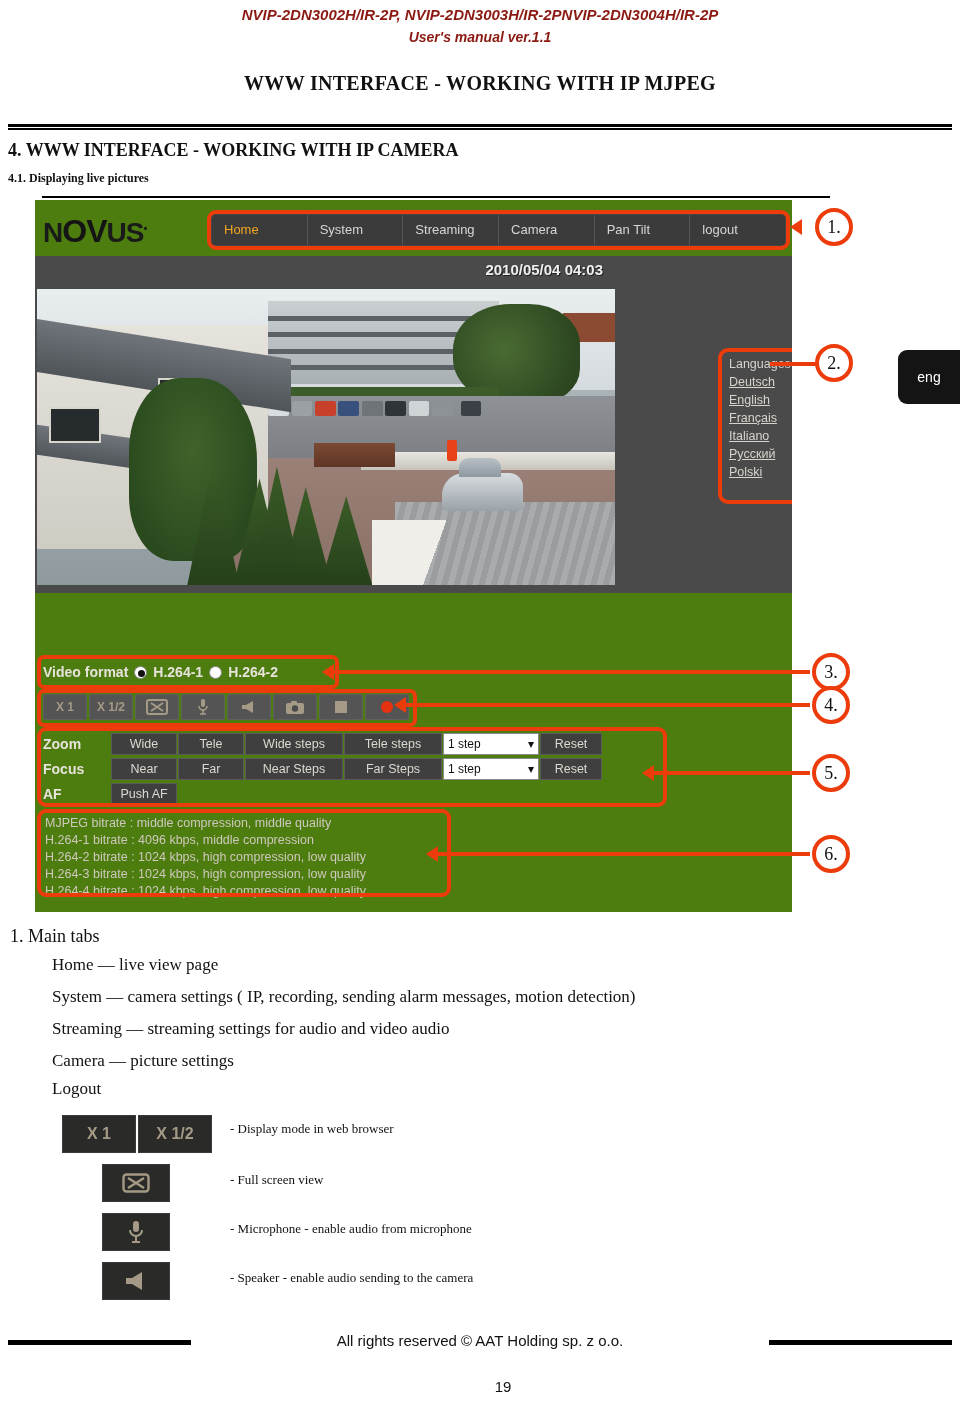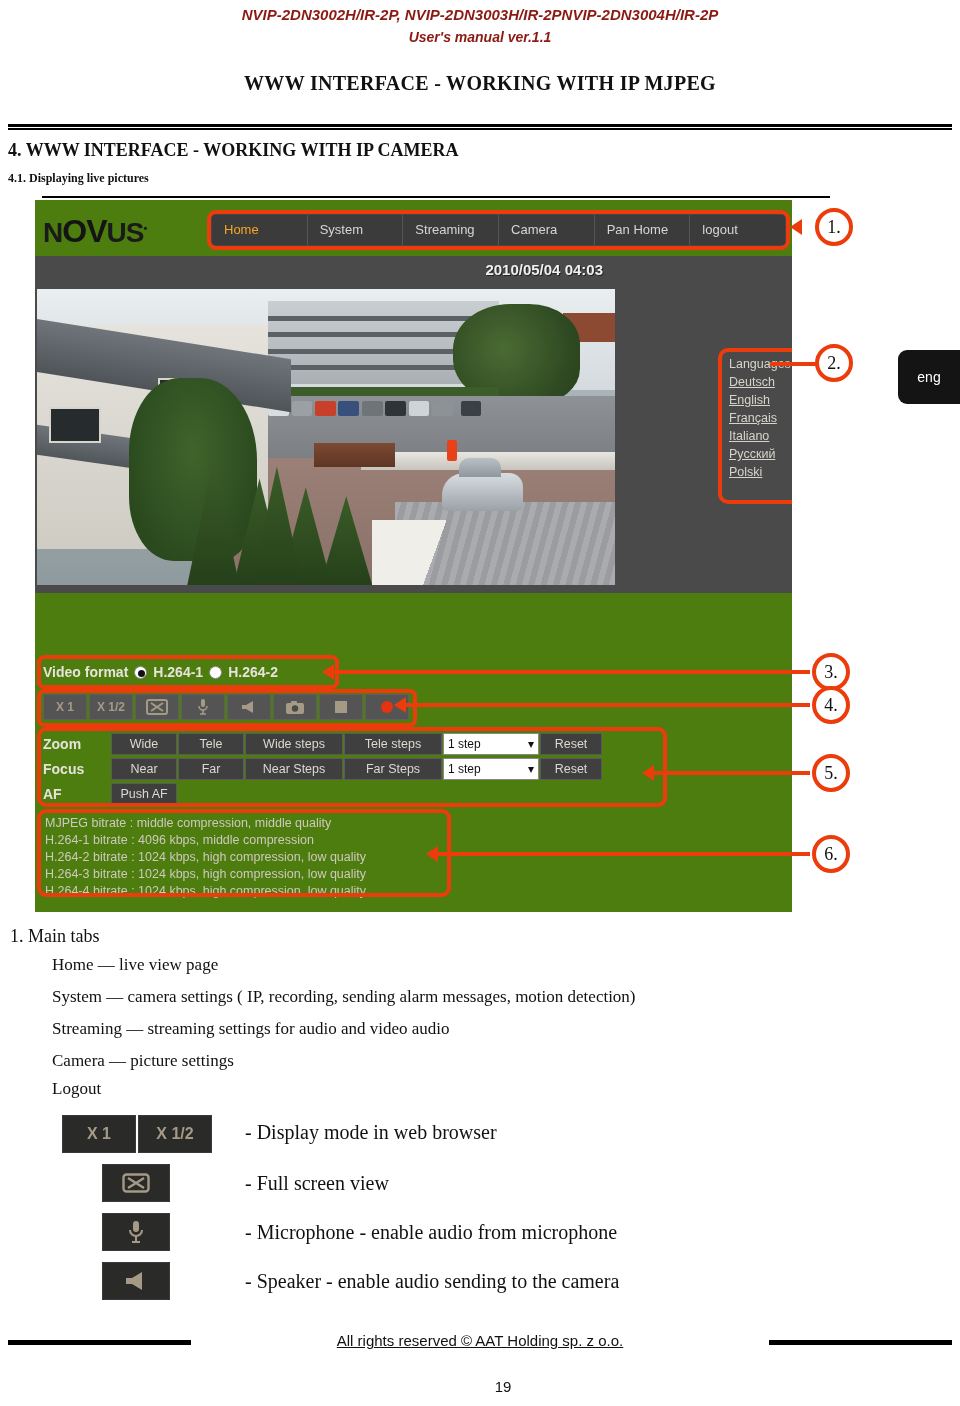--- a/index.html
+++ b/index.html
@@ -262,30 +262,30 @@
 
   
   .legend { position:absolute; left:0; top:1112px; width:960px; }
   .lrow { position:relative; height:49px; }
   .lico {
     position:absolute; background:#2a2a28; border:1px solid #3a3a38;
     display:flex; align-items:center; justify-content:center;
     color:#a49a86; font-family:"Liberation Sans", sans-serif;
     font-weight:bold;
   }
-  .ltxt { position:absolute; left:245px; font-size:20px; color:#111; }
+  .ltxt { position:absolute; left:230px; font-size:13px; color:#111; }
 
   
   .f-rule-l { position:absolute; left:8px; top:1340px; width:183px;
               border-top:5px solid #000; }
   .f-rule-r { position:absolute; right:8px; top:1340px; width:183px;
               border-top:5px solid #000; }
   .f-text { position:absolute; left:0; top:1332px; width:960px;
             text-align:center; font-family:"Liberation Sans", sans-serif;
-            font-size:15px; color:#111;text-decoration:underline; }
+            font-size:15px; color:#111; }
   .pgnum { position:absolute; left:0; top:1378px; width:960px;
            text-align:center; font-family:"Liberation Sans", sans-serif;
            font-size:15px; color:#111;padding-left:46px; }
 </style>
 </head>
 <body>
 
 <div class="pg-head">
   <div>NVIP-2DN3002H/IR-2P, NVIP-2DN3003H/IR-2PNVIP-2DN3004H/IR-2P</div>
   <div class="l2">User's manual ver.1.1</div>
@@ -303,21 +303,21 @@
 
   <div class="navrow">
     <div class="logo">
       N<span class="v">O</span><span class="v">V</span>US<span class="sup">•</span>
     </div>
     <div class="navbar">
       <div class="item active">Home</div>
       <div class="item">System</div>
       <div class="item">Streaming</div>
       <div class="item">Camera</div>
-      <div class="item">Pan Home</div>
+      <div class="item">Pan Tilt</div>
       <div class="item">logout</div>
     </div>
     <div class="hl-nav"></div>
   </div>
 
   <div class="vidwrap">
     <div class="osd-bar">
       <div class="osd">2010/05/04 04:03</div>
     </div>
     <div class="video">

